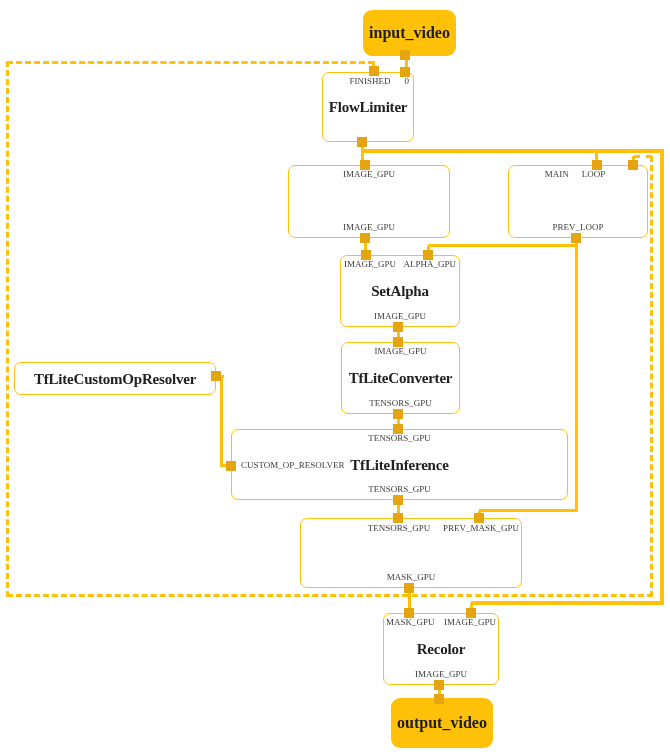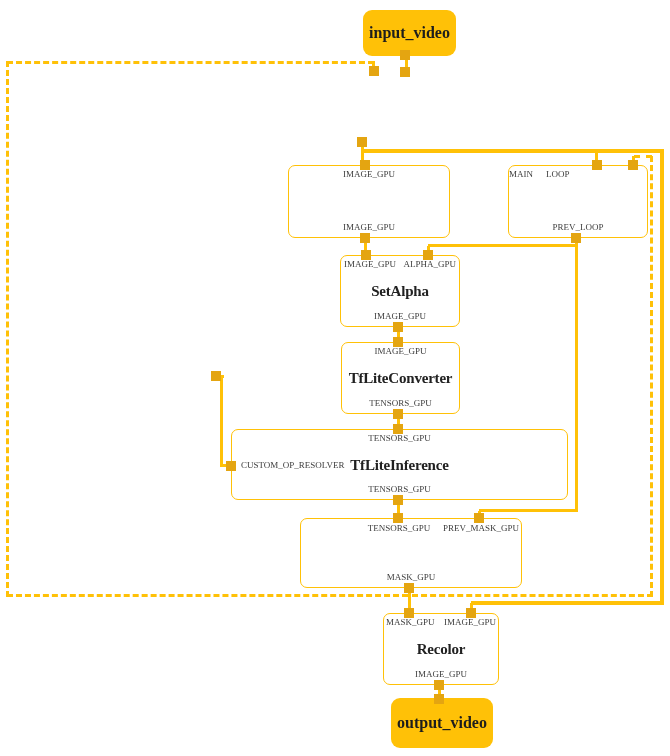--- a/index.html
+++ b/index.html
@@ -84,32 +84,39 @@
   <div class="vline" style="left:397px;top:500px;height:18px;"></div>
 
   <div class="vline" style="left:408px;top:588px;height:25px;"></div>
 
   <div class="vline" style="left:438px;top:685px;height:15px;"></div>
 
   <div class="io" style="left:363px;top:10px;width:93px;height:46px;">
     <span>input_video</span>
   </div>
 
+  <div class="node" style="left:322px;top:72px;width:92px;height:70px;">
+    <div class="tports" style="justify-content:flex-end;padding-right:4px;gap:14px;">
+      <span class="plabel">FINISHED</span>
+      <span class="plabel">0</span>
+    </div>
+    <div class="title">FlowLimiter</div>
+  </div>
 
   <div class="node" style="left:288px;top:165px;width:162px;height:73px;">
     <div class="tports center">
       <span class="plabel">IMAGE_GPU</span>
     </div>
     <div class="bports">
       <span class="plabel">IMAGE_GPU</span>
     </div>
   </div>
 
   <div class="node" style="left:508px;top:165px;width:140px;height:73px;">
-    <div class="tports" style="justify-content:flex-start;padding-right:6px;gap:13px;">
+    <div class="tports" style="justify-content:center;padding-right:6px;gap:13px;">
       <span class="plabel">MAIN</span>
       <span class="plabel">LOOP</span>
     </div>
     <div class="bports">
       <span class="plabel">PREV_LOOP</span>
     </div>
   </div>
 
   <div class="node" style="left:340px;top:255px;width:120px;height:72px;">
     <div class="tports" style="justify-content:space-between;padding:0 3px;">
@@ -125,20 +132,23 @@
   <div class="node" style="left:341px;top:342px;width:119px;height:72px;">
     <div class="tports center">
       <span class="plabel">IMAGE_GPU</span>
     </div>
     <div class="title">TfLiteConverter</div>
     <div class="bports">
       <span class="plabel">TENSORS_GPU</span>
     </div>
   </div>
 
+  <div class="node" style="left:14px;top:362px;width:202px;height:33px;">
+    <div class="title">TfLiteCustomOpResolver</div>
+  </div>
 
   <div class="node" style="left:231px;top:429px;width:337px;height:71px;">
     <div class="tports center">
       <span class="plabel">TENSORS_GPU</span>
     </div>
     <span class="plabel abs" style="left:9px;top:50%;transform:translateY(-50%);">CUSTOM_OP_RESOLVER</span>
     <div class="title">TfLiteInference</div>
     <div class="bports">
       <span class="plabel">TENSORS_GPU</span>
     </div>

